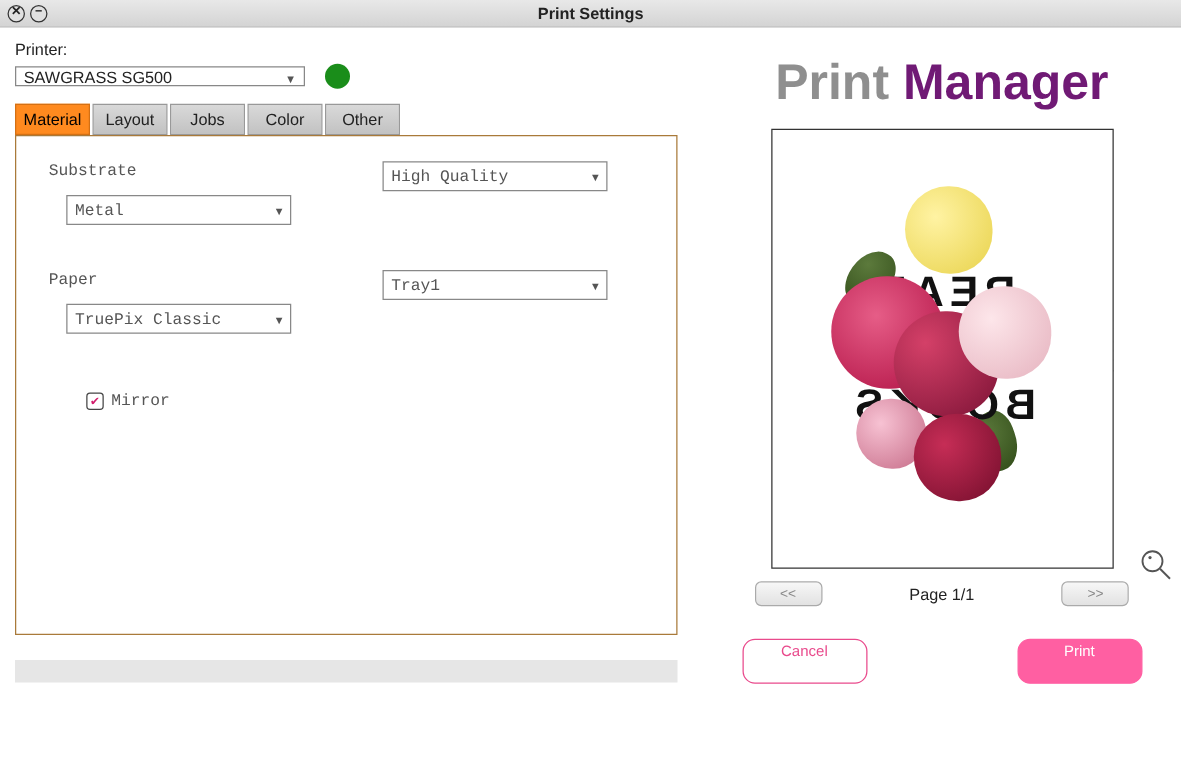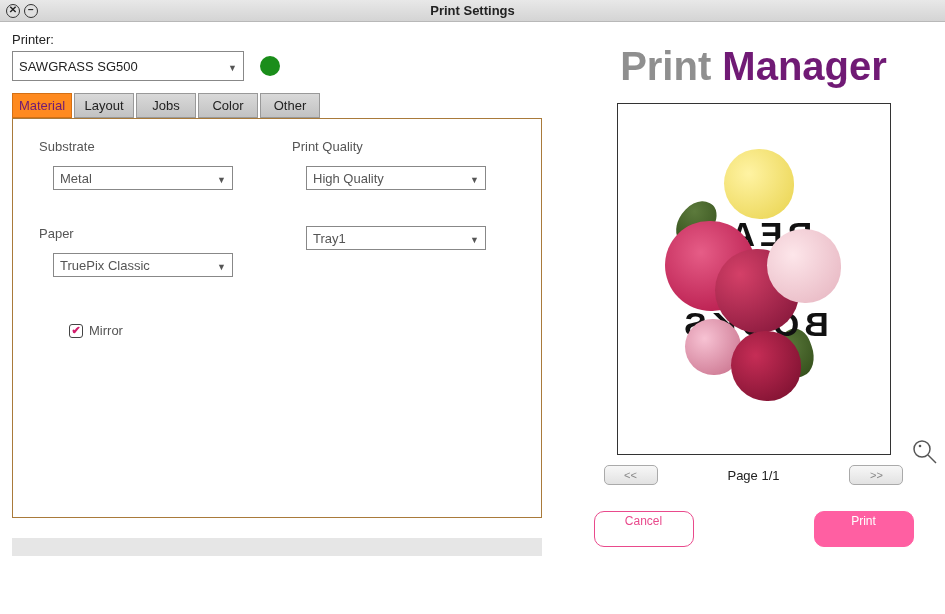--- a/index.html
+++ b/index.html
@@ -16,31 +16,31 @@
   .body { padding: 10px 12px 12px 12px; display: flex; gap: 32px; }
 
   .left { width: 530px; display: flex; flex-direction: column; }
   .right { flex: 1; display: flex; flex-direction: column; align-items: center; }
 
   .printer-row { margin-bottom: 12px; }
   .printer-row label { font-size: 13px; display: block; margin-bottom: 4px; }
   .printer-ctrl { display: flex; align-items: center; gap: 16px; }
   .status-dot { width: 20px; height: 20px; border-radius: 50%; background: #1a8d1a; }
 
-  .select { border: 1px solid #888; background: #fff; height: 30px; display: flex; align-items: center; padding: 0 6px; position: relative; font-size: 13px; }
+  .select { border: 1px solid #888; background: #fff; height: 16px; display: flex; align-items: center; padding: 0 6px; position: relative; font-size: 13px; }
   .select.printer { width: 232px; }
   .select.small { width: 180px; height: 24px; }
   .sel-arrow { position: absolute; right: 6px; top: 50%; transform: translateY(-30%); font-size: 9px; color: #555; }
 
   
   .tabs { display: flex; }
   .tab { border: 1px solid #999; background: linear-gradient(#d9d9d9,#c2c2c2); padding: 4px 0; width: 60px; text-align: center; font-size: 13px; margin-right: 2px; cursor: default; }
-  .tab.active { background: #ff8a1f; color: #701a75; border-color: #d47014; }
-
-  .panel { border: 1px solid #a97a3a; height: 400px; padding: 20px 26px; font-size: 13px; color: #555; }
+  .tab.active { background: #ff8a1f; color: #000000; border-color: #d47014; }
+
+  .panel { border: 1px solid #a97a3a; height: 400px; padding: 20px 26px; font-size: 13px; color: #555; font-family: Liberation Mono, monospace; }
   .grid { display: grid; grid-template-columns: 1fr 1fr; column-gap: 30px; row-gap: 36px; }
   .field-label { color: #555; margin-bottom: 12px; font-size: 13px; }
   .field .select { margin-left: 14px; }
   .checkbox-row { margin-top: 46px; margin-left: 30px; display: flex; align-items: center; gap: 6px; }
   .checkmark { width: 14px; height: 14px; border: 1px solid #444; border-radius: 3px; display: inline-flex; align-items: center; justify-content: center; font-size: 11px; color: #d11c6b; font-weight: bold; }
 
   .progress { height: 18px; background: #e6e6e6; margin-top: 20px; }
 
   
   .brand { font-size: 40px; font-weight: 700; color: #8f8f8f; margin: 12px 0 14px 0; white-space: nowrap; }
@@ -118,21 +118,20 @@
       <div class="panel">
         <div class="grid">
           <div class="field">
             <div class="field-label">Substrate</div>
             <div class="select small">
               <span>Metal</span>
               <span class="sel-arrow">▼</span>
             </div>
           </div>
           <div class="field">
-            <div class="field-label">Print Quality</div>
             <div class="select small">
               <span>High Quality</span>
               <span class="sel-arrow">▼</span>
             </div>
           </div>
           <div class="field">
             <div class="field-label">Paper</div>
             <div class="select small">
               <span>TruePix Classic</span>
               <span class="sel-arrow">▼</span>

